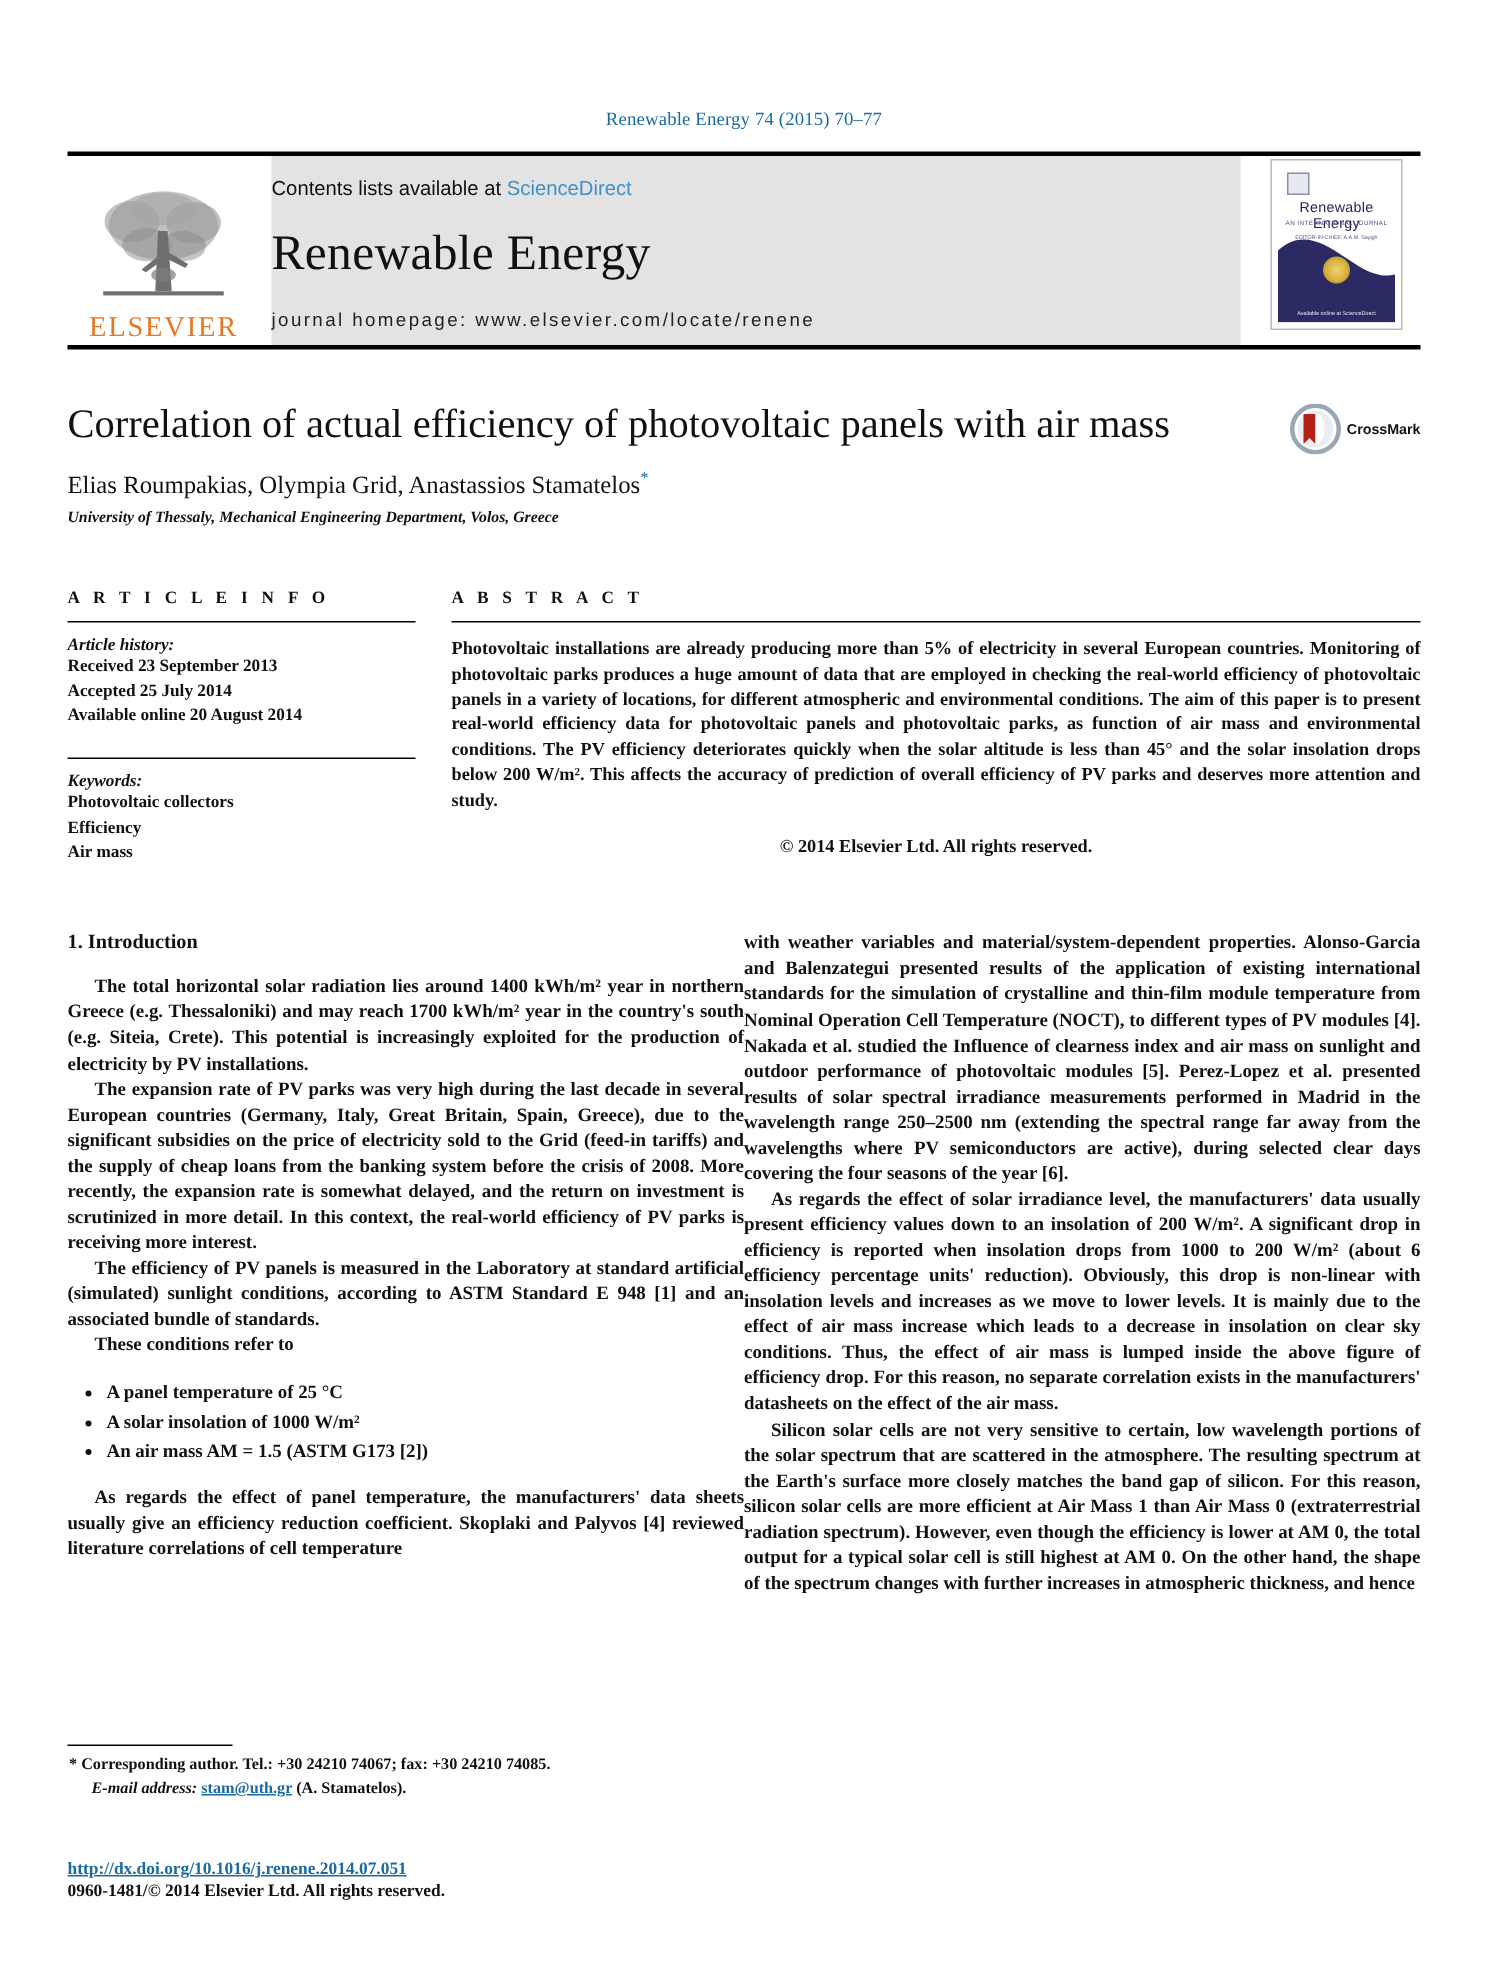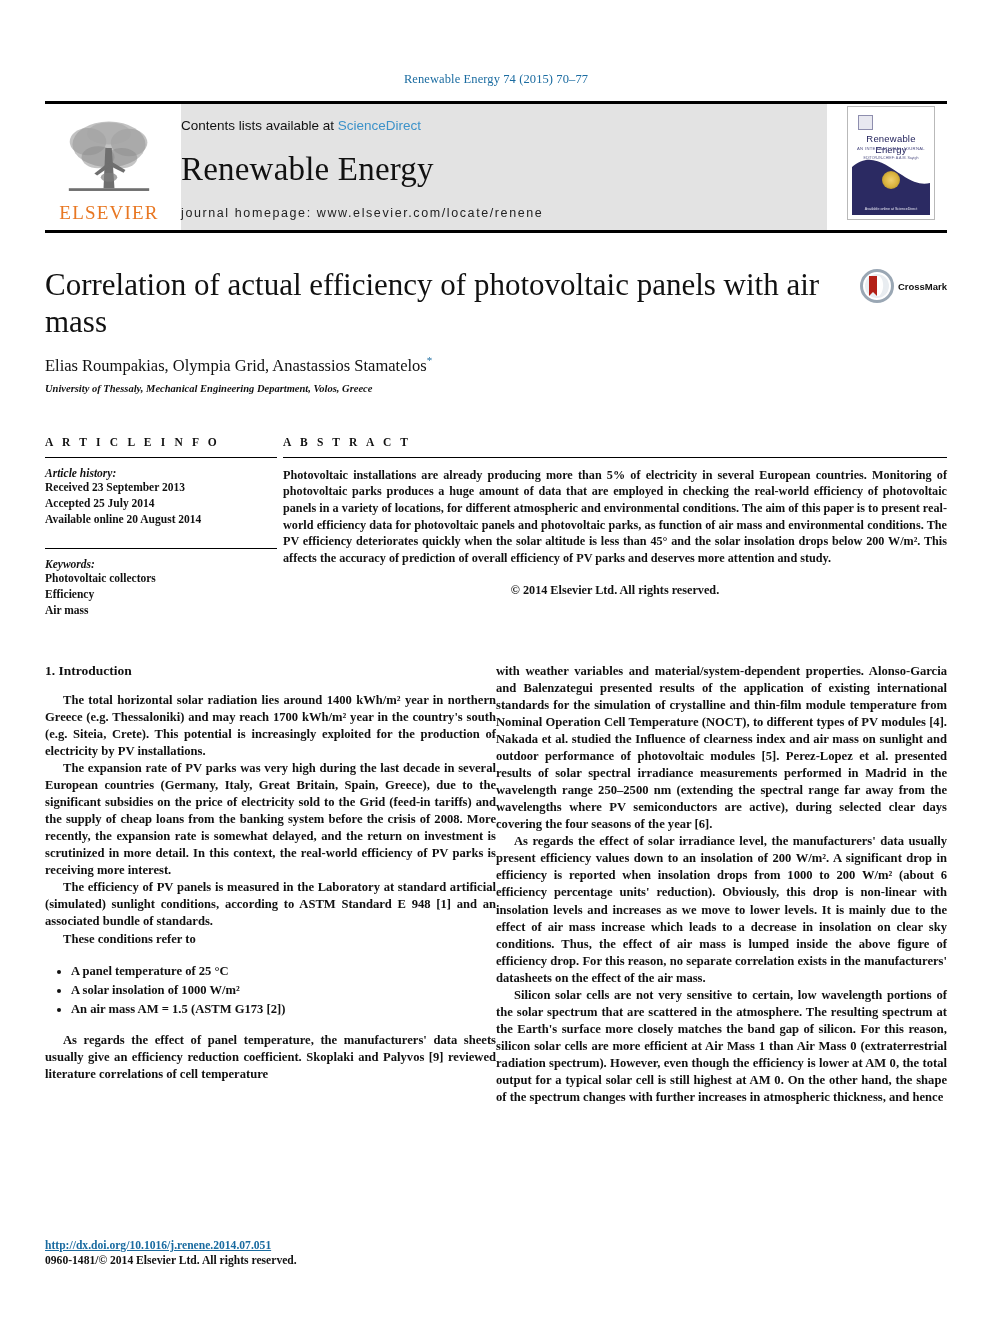--- a/index.html
+++ b/index.html
@@ -41,21 +41,21 @@
     display: flex;
     align-items: stretch;
     height: 126px;
   }
   .masthead-left {
     width: 128px;
     flex: 0 0 128px;
     display: flex;
     flex-direction: column;
     align-items: center;
-    justify-content: center;
+    justify-content: flex-end;
     padding-top: 6px;
     box-sizing: border-box;
   }
   .elsevier-tree {
     width: 92px;
     height: 84px;
     display: block;
   }
   .elsevier-word {
     font-family: "Liberation Serif", serif;
@@ -172,21 +172,21 @@
     border-bottom: 3px solid #000;
   }
 
   
   .title-block {
     margin: 34px 45px 0 45px;
     position: relative;
   }
   .paper-title {
     font-family: "Liberation Serif", serif;
-    font-size: 31px;
+    font-size: 27px;
     line-height: 1.18;
     color: #111;
     margin: 0;
     max-width: 780px;
     font-weight: normal;
   }
   .authors {
     font-family: "Liberation Serif", serif;
     font-size: 16.5px;
     margin-top: 14px;
@@ -218,21 +218,21 @@
     font-family: "Liberation Sans", sans-serif;
     font-size: 9.5px;
     font-weight: bold;
     color: #111;
   }
 
   
   .info-abstract {
     margin: 42px 45px 0 45px;
     display: flex;
-    gap: 6px;
+    gap: 24px;
   }
   .col-info {
     flex: 0 0 232px;
     width: 232px;
   }
   .col-abstract {
     flex: 1 1 auto;
   }
   .sec-head {
     font-family: "Liberation Serif", serif;
@@ -465,30 +465,42 @@
       <p class="para">The expansion rate of PV parks was very high during the last decade in several European countries (Germany, Italy, Great Britain, Spain, Greece), due to the significant subsidies on the price of electricity sold to the Grid (feed-in tariffs) and the supply of cheap loans from the banking system before the crisis of 2008. More recently, the expansion rate is somewhat delayed, and the return on investment is scrutinized in more detail. In this context, the real-world efficiency of PV parks is receiving more interest.</p>
       <p class="para">
         <span>The efficiency of PV panels is measured in the Laboratory at standard artificial (simulated) sunlight conditions, according to ASTM Standard E 948 [1] and an associated bundle of standards.</span>
       </p>
       <p class="para">These conditions refer to</p>
       <ul class="bullets">
         <li>A panel temperature of 25 °C</li>
         <li>A solar insolation of 1000 W/m²</li>
         <li>An air mass AM = 1.5 (ASTM G173 [2])</li>
       </ul>
-      <p class="para">As regards the effect of panel temperature, the manufacturers' data sheets usually give an efficiency reduction coefficient. Skoplaki and Palyvos [9] reviewed literature correlations of cell temperature</p>
+      <p class="para">As regards the effect of panel temperature, the manufacturers' data sheets usually give an efficiency reduction coefficient. Skoplaki and Palyvos [4] reviewed literature correlations of cell temperature</p>
     </div>
 
     <div class="bcol">
       <p class="para noindent">with weather variables and material/system-dependent properties. Alonso-Garcia and Balenzategui presented results of the application of existing international standards for the simulation of crystalline and thin-film module temperature from Nominal Operation Cell Temperature (NOCT), to different types of PV modules [4]. Nakada et al. studied the Influence of clearness index and air mass on sunlight and outdoor performance of photovoltaic modules [5]. Perez-Lopez et al. presented results of solar spectral irradiance measurements performed in Madrid in the wavelength range 250–2500 nm (extending the spectral range far away from the wavelengths where PV semiconductors are active), during selected clear days covering the four seasons of the year [6].</p>
       <p class="para">As regards the effect of solar irradiance level, the manufacturers' data usually present efficiency values down to an insolation of 200 W/m². A significant drop in efficiency is reported when insolation drops from 1000 to 200 W/m² (about 6 efficiency percentage units' reduction). Obviously, this drop is non-linear with insolation levels and increases as we move to lower levels. It is mainly due to the effect of air mass increase which leads to a decrease in insolation on clear sky conditions. Thus, the effect of air mass is lumped inside the above figure of efficiency drop. For this reason, no separate correlation exists in the manufacturers' datasheets on the effect of the air mass.</p>
       <p class="para">Silicon solar cells are not very sensitive to certain, low wavelength portions of the solar spectrum that are scattered in the atmosphere. The resulting spectrum at the Earth's surface more closely matches the band gap of silicon. For this reason, silicon solar cells are more efficient at Air Mass 1 than Air Mass 0 (extraterrestrial radiation spectrum). However, even though the efficiency is lower at AM 0, the total output for a typical solar cell is still highest at AM 0. On the other hand, the shape of the spectrum changes with further increases in atmospheric thickness, and hence</p>
     </div>
 
   </div>
 
+  <div class="footnote">
+    <div class="footnote-rule"></div>
+    <div class="footnote-text">
+      <span>*</span>
+      <span>Corresponding author. Tel.: +30 24210 74067; fax: +30 24210 74085.</span>
+    </div>
+    <div class="footnote-text" style="text-indent:0;padding-left:16px;">
+      <span class="em-label">E-mail address:</span>
+      <a class="footnote-email" href="#">stam@uth.gr</a>
+      <span>(A. Stamatelos).</span>
+    </div>
+  </div>
 
   <div class="doi-block">
     <a class="doi-link" href="#">http://dx.doi.org/10.1016/j.renene.2014.07.051</a>
     <div class="issn-line">0960-1481/© 2014 Elsevier Ltd. All rights reserved.</div>
   </div>
 
 </div>
 
 </body></html>

